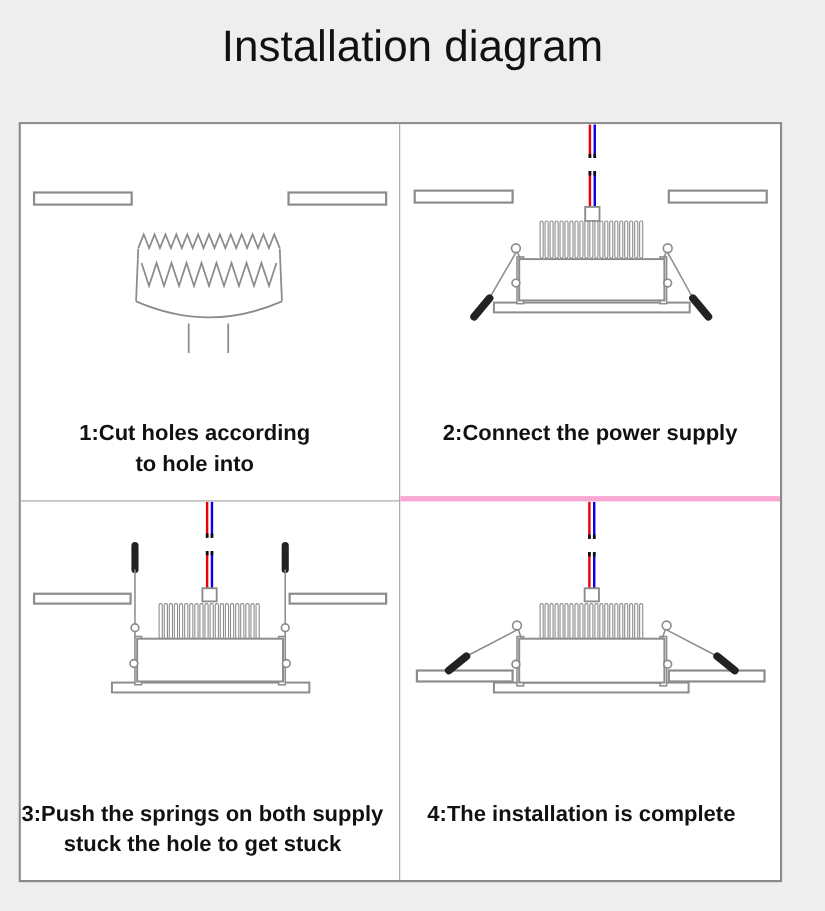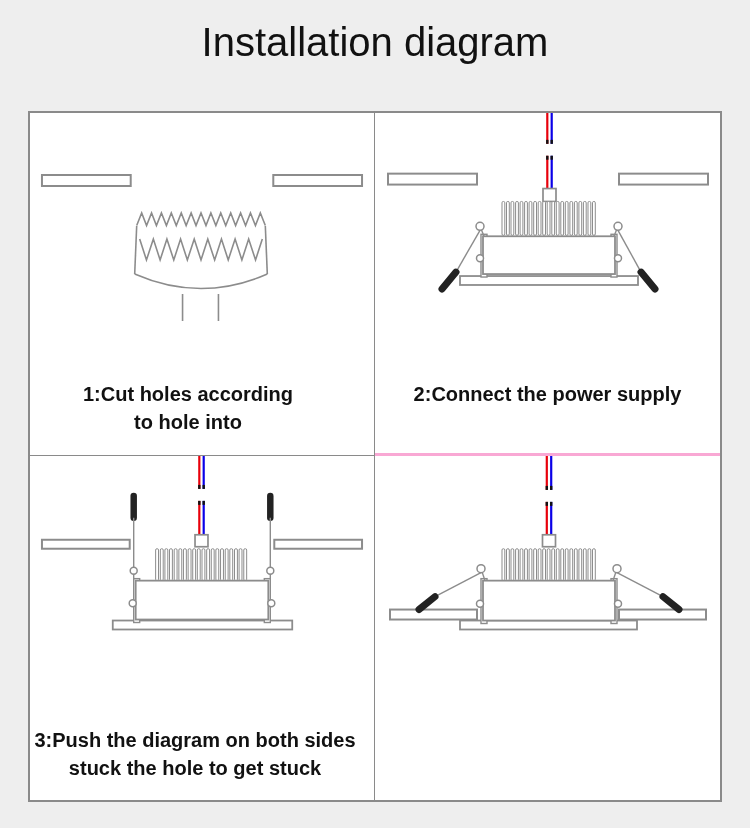--- a/index.html
+++ b/index.html
@@ -9,27 +9,27 @@
     font-family:"Liberation Sans", sans-serif;
   }
   .stage{position:relative;width:750px;height:828px;background:#eeeeee;}
   .title{
     position:absolute;top:20px;left:0;width:100%;
     margin:0;text-align:center;
     font-size:40px;font-weight:normal;color:#111;
     letter-spacing:0px;
   }
   .grid{
-    position:absolute;left:28px;top:111px;width:694px;height:691px;
+    position:absolute;left:17px;top:111px;width:694px;height:691px;
     background:#ffffff;border:2px solid #8a8a8a;box-sizing:border-box;
     display:grid;grid-template-columns:1fr 1fr;grid-template-rows:343px 1fr;
   }
   .panel{position:relative;margin:0;box-sizing:border-box;overflow:hidden;background:#fff;}
   .panel:nth-child(1){border-right:1px solid #8a8a8a;border-bottom:1px solid #8a8a8a;}
-  .panel:nth-child(2){border-bottom:3px solid #f9a8d4;}
+  .panel:nth-child(2){border-bottom:5px solid #f9a8d4;}
   .panel:nth-child(3){border-right:1px solid #8a8a8a;}
   .panel svg{position:absolute;left:0;top:0;width:100%;height:100%;display:block;}
   .caption{
     position:absolute;left:0;top:267px;width:100%;
     text-align:center;font-weight:bold;font-size:20px;line-height:28px;
     color:#111;white-space:nowrap;
   }
   .cap-line{display:block;}
   .cap-1{transform:translateX(-14px);}
   .cap-3{top:270px;transform:translateX(-7px);}
@@ -193,21 +193,21 @@
           </g>
           <g>
             <rect x="104" y="123" width="6" height="44" fill="#fff" stroke="#8c8c8c" stroke-width="1.4" rx="0"></rect>
             <rect x="235" y="123" width="6" height="44" fill="#fff" stroke="#8c8c8c" stroke-width="1.4" rx="0"></rect>
             <rect x="106" y="125" width="133" height="39" fill="#fff" stroke="#8c8c8c" stroke-width="1.8"></rect>
             <circle cx="103" cy="147.62" r="3.5" fill="#fff" stroke="#8c8c8c" stroke-width="1.5"></circle>
             <circle cx="242" cy="147.62" r="3.5" fill="#fff" stroke="#8c8c8c" stroke-width="1.5"></circle>
           </g>
         </svg>
       <figcaption class="caption cap-3">
-        <span class="cap-line">3:Push the diagram on both sides</span>
+        <span class="cap-line">3:Push the springs on both supply</span>
         <span class="cap-line">stuck the hole to get stuck</span>
       </figcaption>
     </figure>
 
     <figure class="panel">
       <svg id="svg4" viewBox="0 0 345 345" preserveAspectRatio="none">
           <g>
             <line x1="171.8" y1="0" x2="171.8" y2="34" stroke="#e8000b" stroke-width="2.2" stroke-linecap="butt"></line>
             <line x1="176.2" y1="0" x2="176.2" y2="34" stroke="#0b00e8" stroke-width="2.2" stroke-linecap="butt"></line>
             <line x1="171.8" y1="30" x2="171.8" y2="34" stroke="#111111" stroke-width="2.4" stroke-linecap="butt"></line>
@@ -265,16 +265,19 @@
           </g>
           <g>
             <line x1="106" y1="117" x2="60" y2="141" stroke="#8c8c8c" stroke-width="1.4" stroke-linecap="butt"></line>
             <line x1="60" y1="141" x2="44" y2="154" stroke="#222222" stroke-width="7" stroke-linecap="round"></line>
           </g>
           <g>
             <line x1="242" y1="117" x2="288" y2="141" stroke="#8c8c8c" stroke-width="1.4" stroke-linecap="butt"></line>
             <line x1="288" y1="141" x2="304" y2="154" stroke="#222222" stroke-width="7" stroke-linecap="round"></line>
           </g>
         </svg>
+      <figcaption class="caption cap-4">
+        <span class="cap-line">4:The installation is complete</span>
+      </figcaption>
     </figure>
 
   </div>
 </div>
 
 </body></html>

